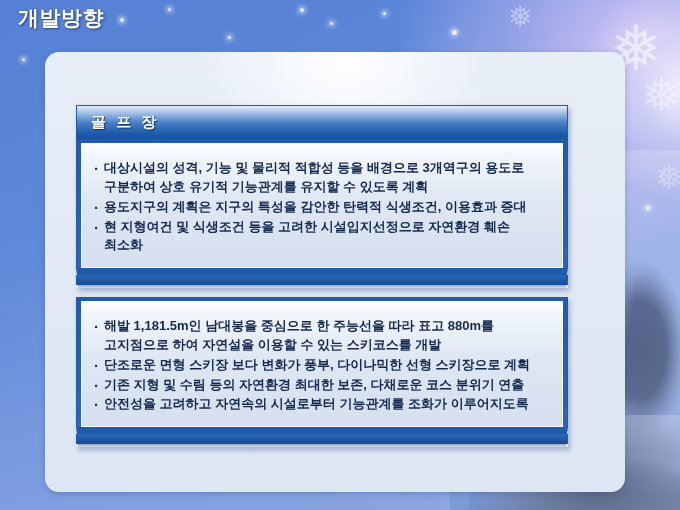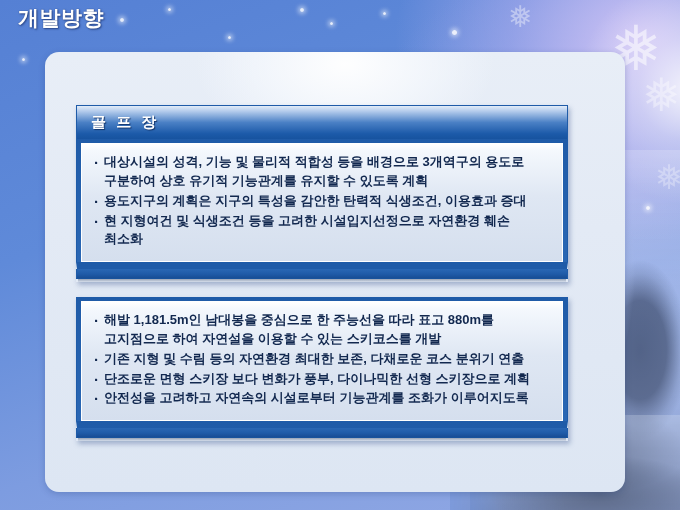--- a/index.html
+++ b/index.html
@@ -131,21 +131,21 @@
     border: 1px solid #1f5ba8;
     border-top: none;
     border-bottom: 7px solid transparent;
     background: linear-gradient(to bottom, #1f5ba8 0%, #2a67b4 100%);
     padding: 4px 4px 0 4px;
     box-sizing: border-box;
   }
   .box-inner {
     background: linear-gradient(to bottom, #ffffff 0%, #f4f8fd 6%, #dfe7f3 45%, #d5dfee 100%);
     border: 1px solid #ffffff;
-    padding: 9px 10px 11px 10px;
+    padding: 15px 10px 11px 10px;
   }
   .box-footer {
     height: 9px;
     background: linear-gradient(to bottom, #2a67b4 0%, #1f5ba8 55%, #184d95 100%);
     border-left: 1px solid #1f5ba8;
     border-right: 1px solid #1f5ba8;
     border-bottom: 1px solid #17529c;
   }
   .box-shadowline {
     height: 3px;
@@ -228,22 +228,22 @@
     <div class="box-footer"></div>
     <div class="box-shadowline"></div>
   </div>
 
   <div class="box" id="box-ski">
     <div class="box-body">
       <div class="box-inner">
         <ul class="bullets">
           <li>해발 1,181.5m인 남대봉을 중심으로 한 주능선을 따라 표고 880m를
 고지점으로 하여 자연설을 이용할 수 있는 스키코스를 개발</li>
+          <li>단조로운 면형 스키장 보다 변화가 풍부, 다이나믹한 선형 스키장으로 계획</li>
           <li>기존 지형 및 수림 등의 자연환경 최대한 보존, 다채로운 코스 분위기 연출</li>
-          <li>단조로운 면형 스키장 보다 변화가 풍부, 다이나믹한 선형 스키장으로 계획</li>
           <li>안전성을 고려하고 자연속의 시설로부터 기능관계를 조화가 이루어지도록</li>
         </ul>
       </div>
     </div>
     <div class="box-footer"></div>
     <div class="box-shadowline"></div>
   </div>
 
 </div>
 

